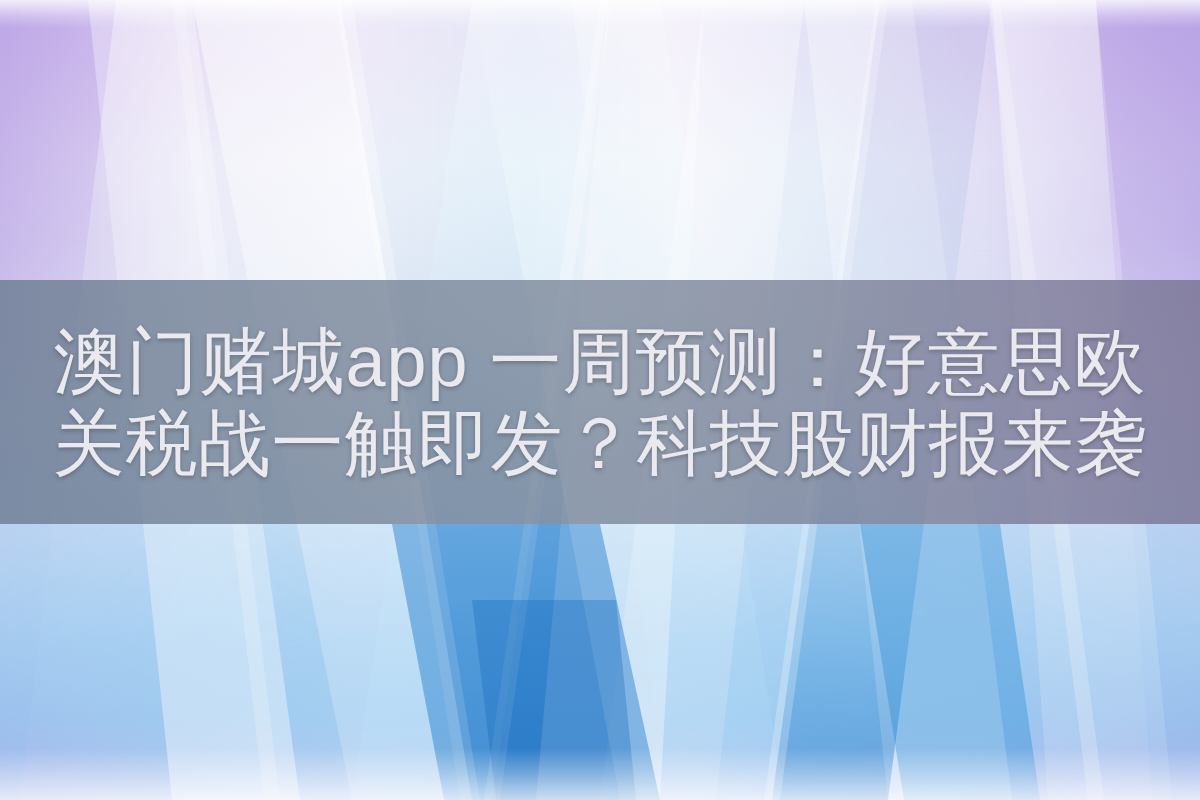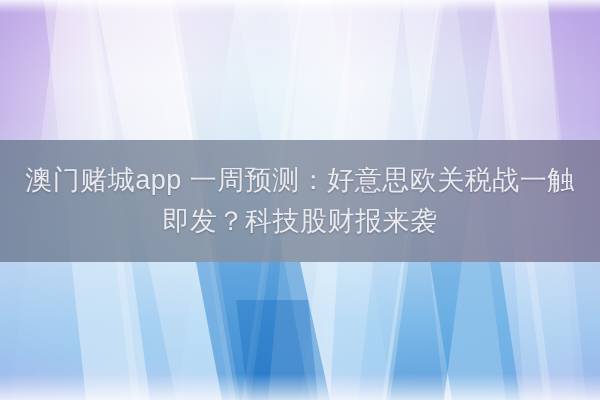--- a/index.html
+++ b/index.html
@@ -104,21 +104,21 @@
         rgba(126,124,154,.84) 88%,
         rgba(124,120,152,.86) 100%);
     display:flex;
     align-items:center;
     justify-content:center;
   }
   .headline-text{
     width:552px;
     text-align:center;
     color:#e9e9ee;
-    font-size:27px;
+    font-size:36px;
     line-height:41px;
     font-weight:400;
     letter-spacing:.5px;
     text-shadow:0 1px 2px rgba(40,45,60,.35);
     word-break:break-word;
   }
 </style>
 </head>
 <body>
 

